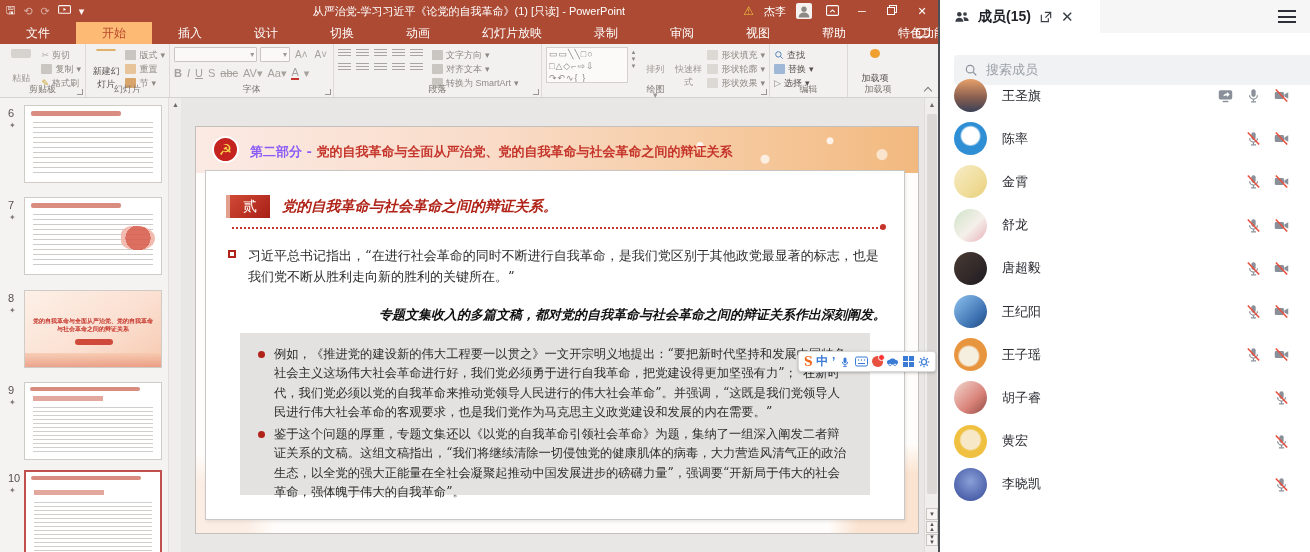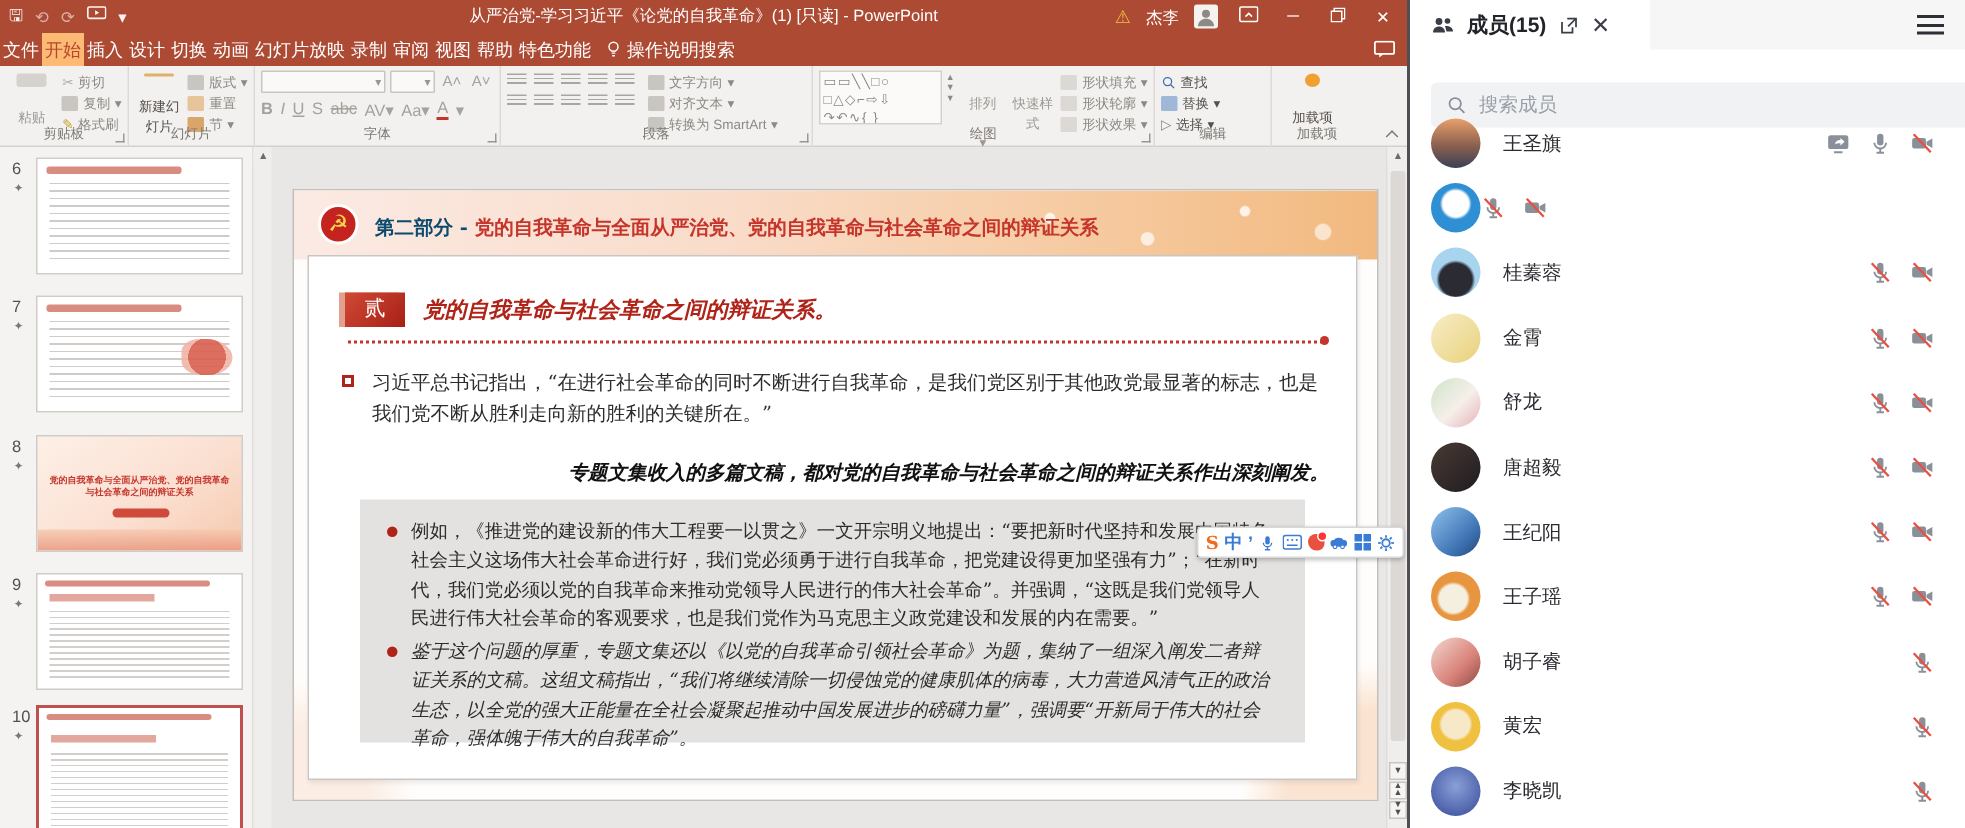--- a/index.html
+++ b/index.html
@@ -15,21 +15,21 @@
   #qat .q { opacity:.95; }
   #qat .dim { opacity:.55; }
   #title-text { position:absolute; left:0; right:0; top:0; height:22px; line-height:22px; text-align:center; font-size:11px; color:#fff; white-space:nowrap; }
   #tb-right { position:absolute; right:0; top:0; height:22px; display:flex; align-items:center; gap:10px; padding-right:6px; font-size:11px; }
   #tb-right .warn { color:#f2c23e; font-size:12px; }
   #tb-right .uavatar { width:16px; height:16px; background:#f5f2ef; border-radius:2px; display:flex; align-items:center; justify-content:center; }
   .win-ctl { width:20px; text-align:center; font-size:11px; color:#fff; }
 
   
   #tabrow { position:absolute; left:0; top:22px; width:938px; height:22px; background:#ac4a33; display:flex; align-items:stretch; font-size:12px; color:#fff; }
-  .tab { padding:0 2px; display:flex; align-items:center; white-space:nowrap; }
+  .tab { padding:0 26px; display:flex; align-items:center; white-space:nowrap; }
   .tab.sel { background:#fdba74; color:#b7472a; }
   #tellme { display:flex; align-items:center; gap:4px; padding:0 8px; }
   #comment-ic { position:absolute; right:8px; top:26px; }
 
   
   #ribbon { position:absolute; left:0; top:44px; width:938px; height:54px; background:#f3f1ef; border-bottom:1px solid #d4d2d0; display:flex; }
   .rgroup { position:relative; border-right:1px solid #ddd9d6; padding:3px 4px 12px 4px; display:flex; gap:3px; }
   .glabel { position:absolute; left:0; right:0; bottom:1px; text-align:center; font-size:9px; color:#7c7873; white-space:nowrap; }
   .launcher { position:absolute; right:2px; bottom:2px; width:6px; height:6px; border-right:1px solid #9a9692; border-bottom:1px solid #9a9692; }
   .bigbtn { display:flex; flex-direction:column; align-items:center; justify-content:flex-start; width:40px; font-size:9px; color:#9c9894; text-align:center; gap:14px; padding-top:2px; }
@@ -77,34 +77,34 @@
   #slide-band { position:absolute; left:0; top:0; width:722px; height:46px;
       background:linear-gradient(90deg,#fbeae4 0%, #f9dcc9 40%, #f6cba2 72%, #f2b97f 100%); }
   #slide-band .dots { position:absolute; right:10px; top:0; width:260px; height:46px;
       background:radial-gradient(circle at 20% 40%, rgba(255,255,255,.8) 0 3px, transparent 4px),
                  radial-gradient(circle at 45% 70%, rgba(255,255,255,.7) 0 4px, transparent 5px),
                  radial-gradient(circle at 70% 30%, rgba(255,255,255,.8) 0 3px, transparent 4px),
                  radial-gradient(circle at 90% 60%, rgba(255,255,255,.6) 0 5px, transparent 6px); }
   #emblem { position:absolute; left:16px; top:9px; width:27px; height:27px; border-radius:50%;
       background:#c4231f; border:2px solid #fff; color:#f7d54a; font-size:15px; line-height:24px; text-align:center; }
   #slide-part { position:absolute; left:54px; top:16px; font-size:13px; font-weight:bold; font-family:"DejaVu Serif", serif; white-space:nowrap; }
-  #slide-part .part { color:#0c4a6e; }
+  #slide-part .part { color:#8b5cf6; }
   #slide-part .ttl { color:#c5352b; }
   #panel { position:absolute; left:9px; top:43px; width:700px; height:350px; background:#fff; border:1px solid #c9c7c5; box-shadow:1px 2px 3px rgba(0,0,0,.08); }
   #sec-row { position:absolute; left:24px; top:24px; display:flex; align-items:center; gap:12px; }
   #sec-num { width:40px; height:23px; background:linear-gradient(135deg,#d04a35,#a81f16); color:#fff; font-size:14px; text-align:center; line-height:23px; font-family:"DejaVu Serif", serif; box-shadow:-4px 0 0 #e2a08e; }
   #sec-title { font-size:14.5px; font-weight:bold; font-style:italic; color:#b02318; font-family:"DejaVu Serif", serif; }
   #sec-dots { position:absolute; left:26px; top:56px; width:650px; border-bottom:2px dotted #c5352b; }
   #sec-dots::after { content:""; position:absolute; right:-4px; top:-3px; width:6px; height:6px; background:#c5352b; border-radius:50%; }
   #quote { position:absolute; left:42px; top:74px; width:642px; font-size:13px; line-height:1.65; color:#2d2d2d; font-family:"DejaVu Serif", serif; }
   #quote-bullet { position:absolute; left:22px; top:79px; width:8px; height:8px; border:2px solid #b02318; }
   #emph { position:absolute; left:60px; top:135px; width:620px; text-align:right; font-size:13px; font-weight:bold; color:#111; font-family:"DejaVu Serif", serif;font-style:italic; }
   #graybox { position:absolute; left:34px; top:162px; width:630px; height:162px; background:#e3e2e1; padding:12px 20px 10px 34px; }
   .gb-item { position:relative; font-size:12.3px; line-height:1.58; color:#2d2d2d; font-family:"DejaVu Serif", serif; }
-  .gb-item + .gb-item { margin-top:2px;font-style:italic; }
+  .gb-item + .gb-item { margin-top:2px; }
   .gb-item::before { content:""; position:absolute; left:-16px; top:6px; width:7px; height:7px; background:#b02318; border-radius:50%; }
 
   
   #main-sb { position:absolute; left:924px; top:98px; width:14px; height:454px; background:#f0eeec; border-left:1px solid #e0dcd9; }
   #main-sb .sb-arrow { width:14px; }
   #main-thumbtrack { position:absolute; left:2px; top:16px; width:10px; height:380px; background:#dcd8d5; border-radius:2px; }
   #sb-bottom { position:absolute; left:0; bottom:6px; width:14px; display:flex; flex-direction:column; align-items:center; gap:1px; }
   .navbtn { width:12px; height:12px; background:#f7f5f3; border:1px solid #c9c5c1; font-size:6px; color:#55504c; display:flex; flex-direction:column; align-items:center; justify-content:center; line-height:5px; }
 
   
@@ -554,46 +554,33 @@
           </svg>
         <svg class="ic" style="color:#8a9099">
             <use href="#i-cam"></use>
             <use href="#i-slash"></use>
           </svg>
       </div>
     </div>
 
     <div class="mrow">
       <div class="avatar" style="background:radial-gradient(circle at 50% 42%,#ffffff 0 34%,#2f8fd4 42%)"></div>
+      <div class="mname">陈率</div>
       <div class="micons">
         <svg class="ic" style="color:#8a9099">
             <use href="#i-mic"></use>
             <use href="#i-slash"></use>
           </svg>
         <svg class="ic" style="color:#8a9099">
             <use href="#i-cam"></use>
             <use href="#i-slash"></use>
           </svg>
       </div>
     </div>
 
-    <div class="mrow">
-      <div class="avatar" style="background:radial-gradient(circle at 50% 65%,#2b2b33 0 40%,#a8d4f0 48%)"></div>
-      <div class="mname">桂蓁蓉</div>
-      <div class="micons">
-        <svg class="ic" style="color:#8a9099">
-            <use href="#i-mic"></use>
-            <use href="#i-slash"></use>
-          </svg>
-        <svg class="ic" style="color:#8a9099">
-            <use href="#i-cam"></use>
-            <use href="#i-slash"></use>
-          </svg>
-      </div>
-    </div>
 
     <div class="mrow">
       <div class="avatar" style="background:linear-gradient(135deg,#f7ecc8,#efdd9a 60%,#e8cf7a)"></div>
       <div class="mname">金霄</div>
       <div class="micons">
         <svg class="ic" style="color:#8a9099">
             <use href="#i-mic"></use>
             <use href="#i-slash"></use>
           </svg>
         <svg class="ic" style="color:#8a9099">

